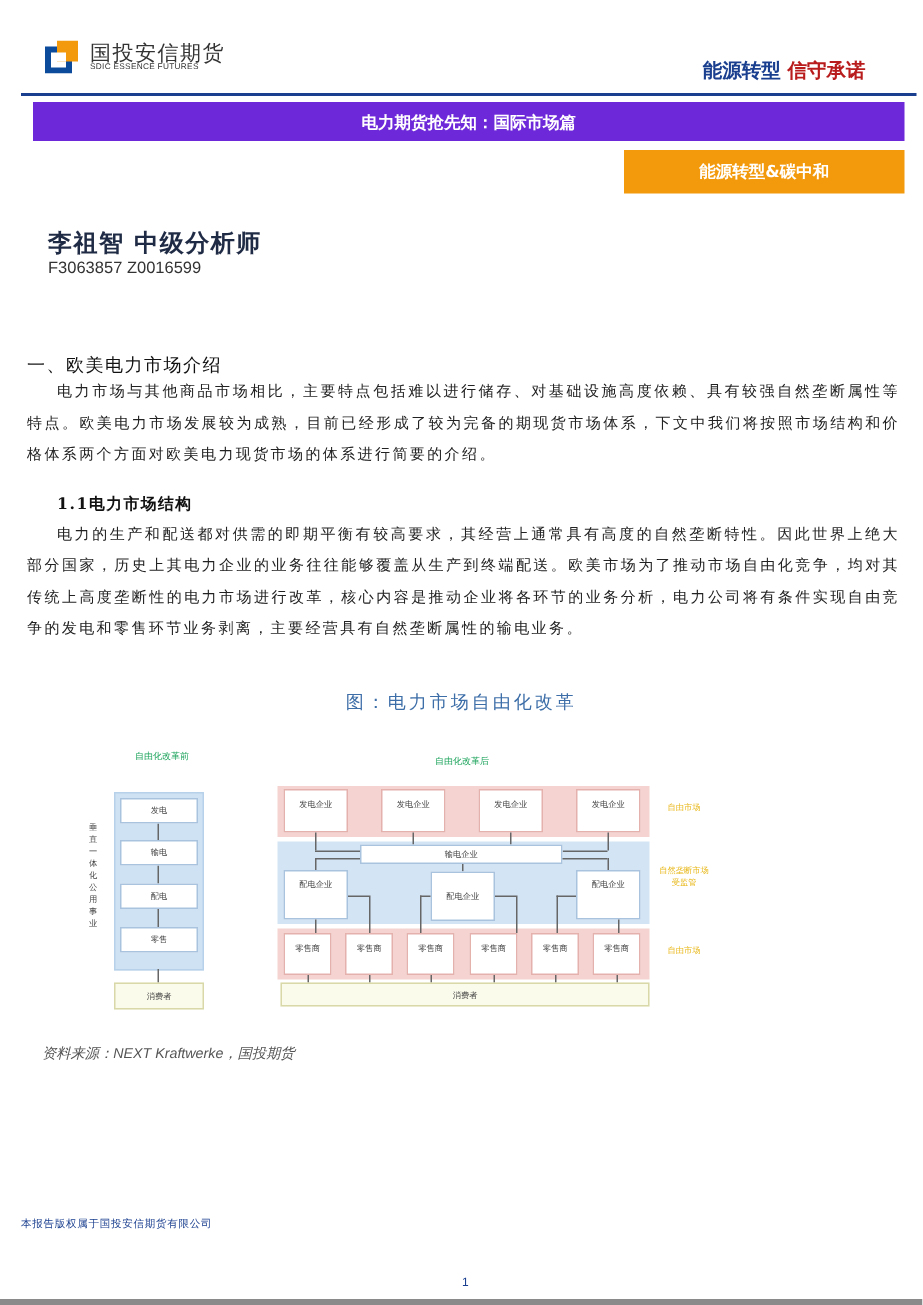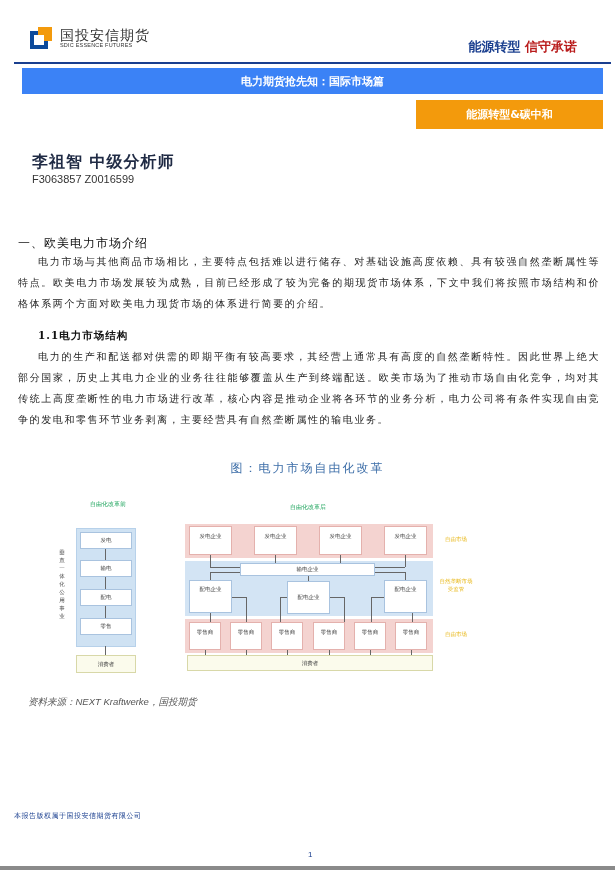--- a/index.html
+++ b/index.html
@@ -12,21 +12,21 @@
   .abs { position: absolute; }
   
   .logo-mark { left: 30px; top: 27px; width: 22px; height: 22px; }
   .logo-cn { left: 60px; top: 27px; font-family: "DejaVu Sans", sans-serif; font-size: 14px; color: #333; letter-spacing: 1px; }
   .logo-en { left: 60px; top: 42px; font-family: "Liberation Sans", sans-serif; font-size: 5.5px; color: #333; letter-spacing: 0.2px; }
   .slogan { right: 38px; top: 38px; font-family: "DejaVu Sans", sans-serif; font-size: 13px; font-weight: bold; }
   .slogan .s1 { color: #1a3f8f; }
   .slogan .s2 { color: #b91c1c; }
   .header-rule { left: 14px; top: 62px; width: 597px; height: 2px; background: #1a3f8f; }
   .title-bar {
-    left: 22px; top: 68px; width: 581px; height: 26px; background: #3b82f6;
+    left: 22px; top: 68px; width: 581px; height: 26px; background: #6d28d9;
     color: #fff; font-family: "DejaVu Sans", sans-serif; font-size: 11px; font-weight: bold;
     display: flex; align-items: center; justify-content: center;
   }
   .tag-box {
     left: 416px; top: 100px; width: 187px; height: 29px; background: #f39a0c;
     color: #fff; font-family: "DejaVu Sans", sans-serif; font-size: 11px; font-weight: bold;
     display: flex; align-items: center; justify-content: center;
   }
   
   .author { left: 32px; top: 152px; font-size: 16px; font-weight: bold; color: #1f2a44; letter-spacing: 1px; }

